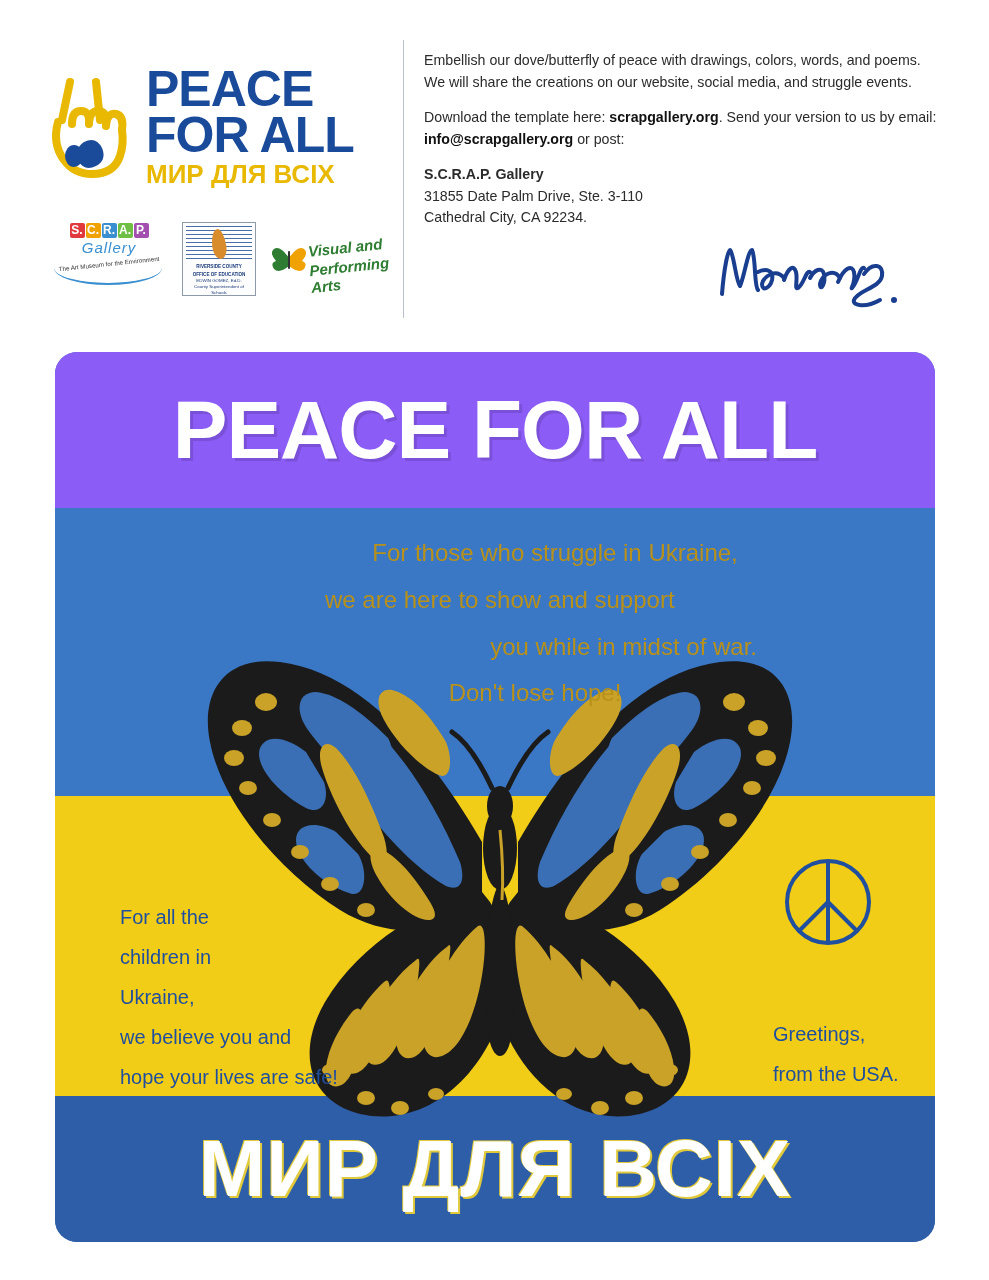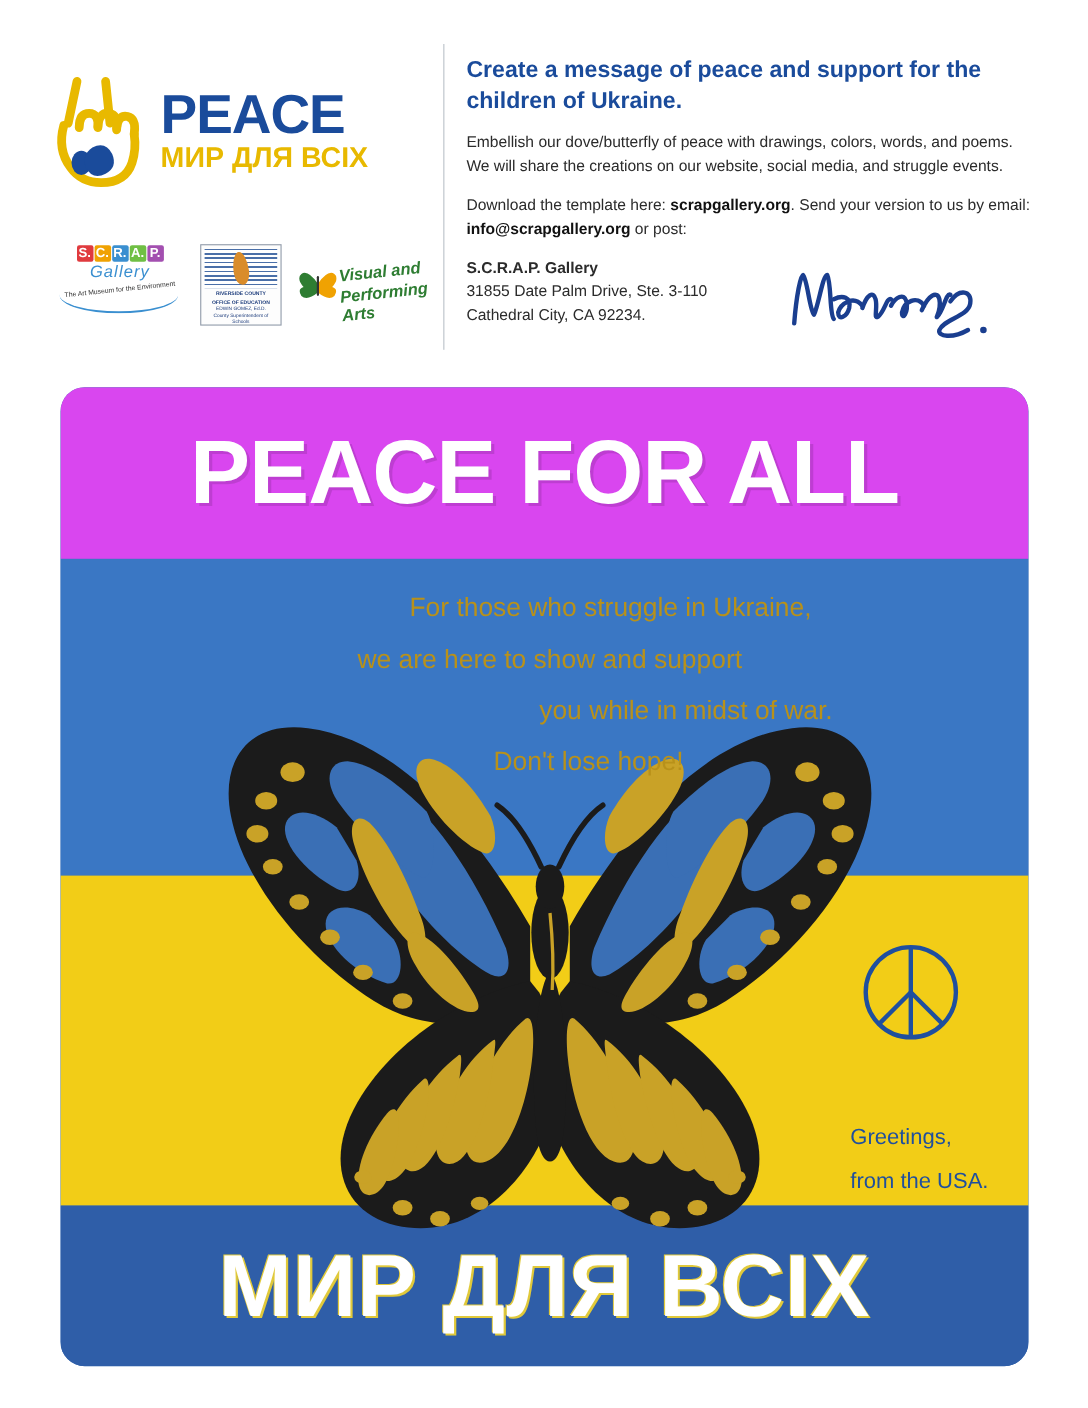--- a/index.html
+++ b/index.html
@@ -206,21 +206,21 @@
     left: 55px; top: 352px;
     width: 880px;
     height: 890px;
     border-radius: 22px;
     overflow: hidden;
     background: #3a6fb5;
   }
   #band-top {
     position: absolute; left: 0; top: 0;
     width: 100%; height: 156px;
-    background: #d946ef;
+    background: #8b5cf6;
     display: flex; align-items: center; justify-content: center;
   }
   #band-top .txt {
     color: #ffffff;
     font-weight: bold;
     font-size: 82px;
     letter-spacing: -1px;
     text-shadow: 3px 3px 0 rgba(0,0,0,0.12);
   }
   #band-blue {
@@ -313,20 +313,21 @@
             <path d="M66 56 q2 -14 -7 -15 q-9 -1 -10 12"></path>
             <path d="M49 54 q1 -13 -8 -13 q-9 0 -9 13"></path>
           </g>
           <g fill="#1a4b9b">
             <ellipse cx="34" cy="86" rx="9" ry="11"></ellipse>
             <path d="M44 72 q12 -6 18 6 q5 12 -6 18 q-12 6 -18 -6 q-4 -11 6 -18z"></path>
           </g>
         </svg>
         <div id="logo-text">
           <div class="logo-line1">PEACE</div>
+          <div class="logo-line2">FOR ALL</div>
           <div class="logo-line3">МИР ДЛЯ ВСІХ</div>
         </div>
       </div>
     </div>
 
     <div id="partners">
 
       <div class="partner" id="scrap-logo">
         <div class="scrap-letters">
           <span style="background:#e03a3e">S.</span>
@@ -358,21 +359,20 @@
         </svg>
         <div class="vpa-line1">Visual and</div>
         <div class="vpa-line2">Performing Arts</div>
       </div>
 
     </div>
 
     <div id="divider"></div>
 
     <div id="headtext">
-      <h1 id="head-title">Create a message of peace and support for the children of Ukraine.</h1>
       <p class="head-p">Embellish our dove/butterfly of peace with drawings, colors, words, and poems. We will share the creations on our website, social media, and struggle events.</p>
       <p class="head-p">
         <span>Download the template here: </span><b>scrapgallery.org</b><span>. Send your version to us by email: </span><b>info@scrapgallery.org</b><span> or post:</span>
       </p>
       <p id="addr">
         <span class="addr-name">S.C.R.A.P. Gallery</span><br>
         <span>31855 Date Palm Drive, Ste. 3-110</span><br>
         <span>Cathedral City, CA 92234.</span>
       </p>
     </div>
@@ -492,20 +492,27 @@
       <path d="M378 246 C392 216 406 198 418 190" stroke="#1b1b1b" stroke-width="5" fill="none" stroke-linecap="round"></path>
     </svg>
 
     <div id="poem-top">
       <div>For those who struggle in Ukraine,</div>
       <div>we are here to show and support</div>
       <div>you while in midst of war.</div>
       <div>Don't lose hope!</div>
     </div>
 
+    <div id="poem-left">
+      <div>For all the</div>
+      <div>children in</div>
+      <div>Ukraine,</div>
+      <div>we believe you and</div>
+      <div>hope your lives are safe!</div>
+    </div>
 
     <svg id="peace-sign" viewBox="0 0 90 100">
       <g fill="none" stroke="#1f4f9e" stroke-width="4">
         <circle cx="45" cy="50" r="41"></circle>
         <path d="M45 9 L45 91"></path>
         <path d="M45 50 L16 79"></path>
         <path d="M45 50 L74 79"></path>
       </g>
     </svg>
 

